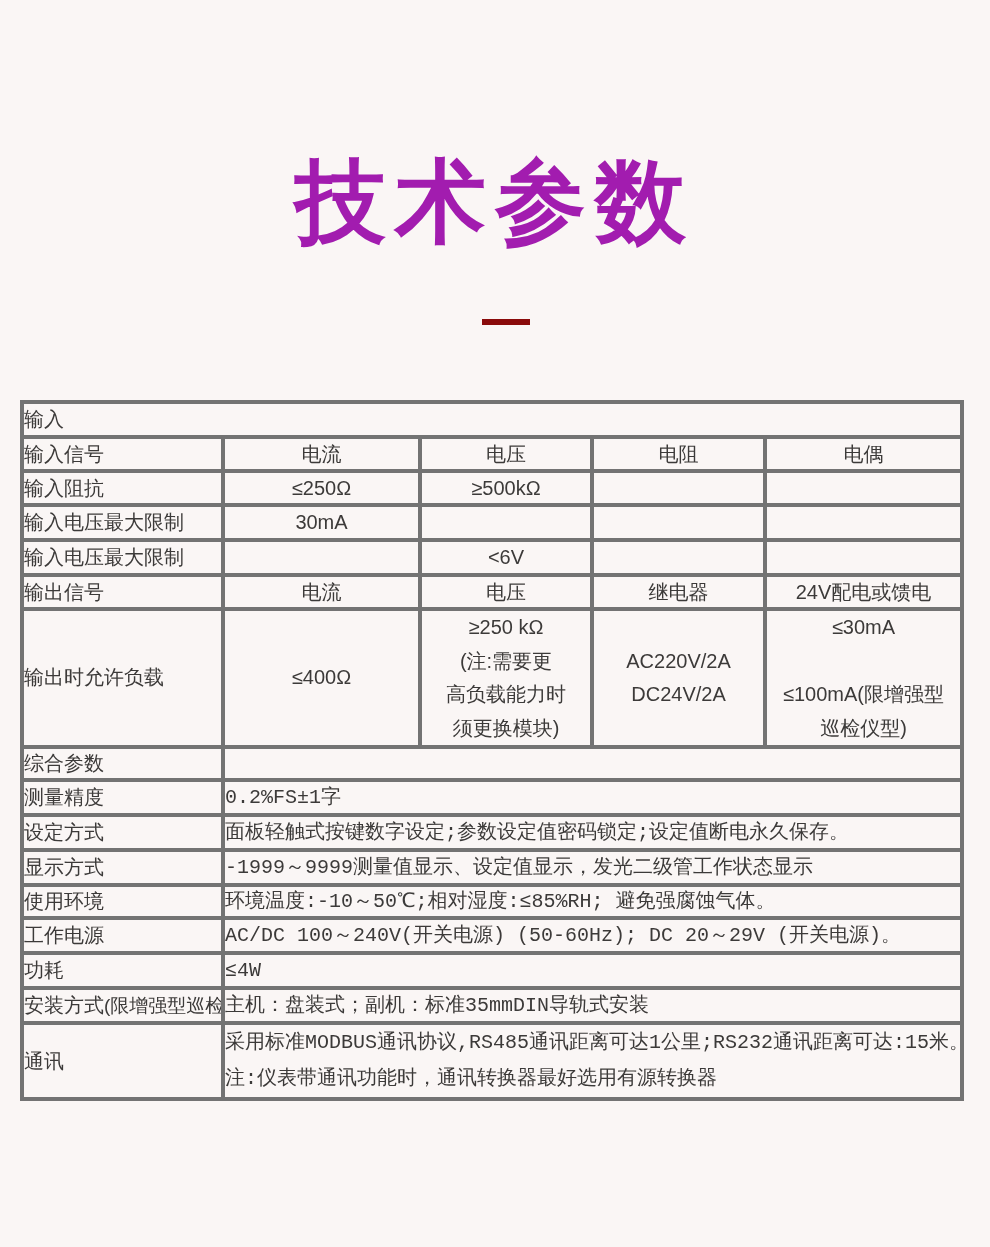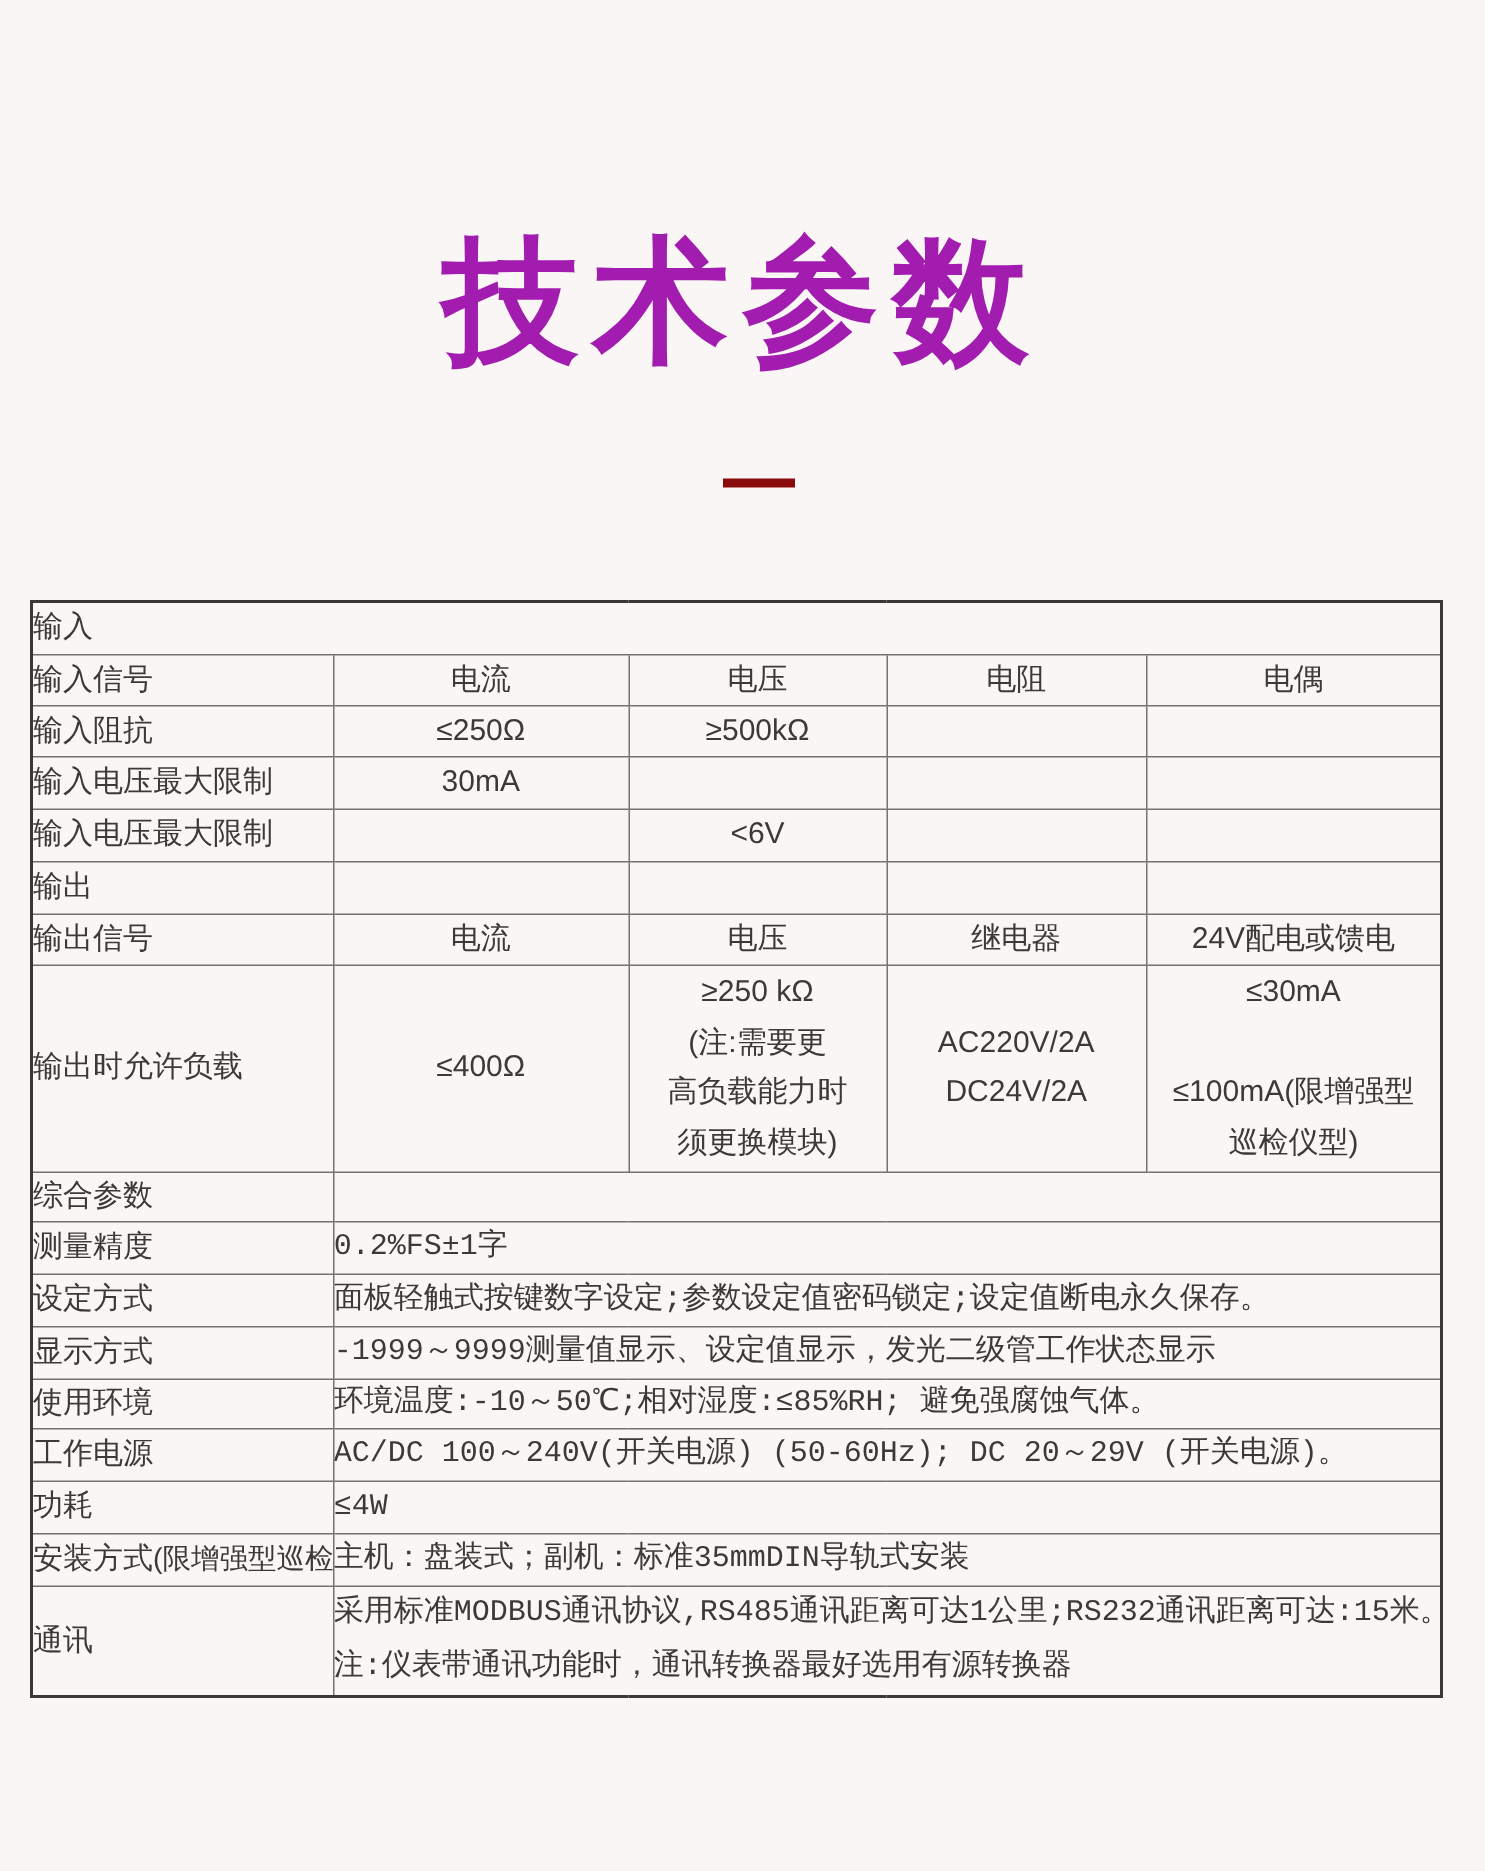--- a/index.html
+++ b/index.html
@@ -36,21 +36,21 @@
   table.spec {
     position: absolute;
     top: 400px;
     left: 20px;
     width: 940px;
     border-collapse: collapse;
     table-layout: fixed;
     border: 2px solid #3b3734;
   }
   table.spec td {
-    border: 1px solid #737373;
+    border: 4px solid #737373;
     font-size: 20px;
     padding: 0;
     vertical-align: middle;
     line-height: 1.15;
     overflow: hidden;
     white-space: nowrap;
   }
   td.lab { text-align: left; padding-left: 10px; }
   td.val { text-align: center; }
   td.valL { text-align: left; padding-left: 11px; font-size: 19px; font-family: Liberation Mono, monospace; }
@@ -106,27 +106,20 @@
       </tr>
 
       <tr style="height:35px">
         <td class="lab">输入电压最大限制</td>
         <td class="val"></td>
         <td class="val">&lt;6V</td>
         <td class="val"></td>
         <td class="val"></td>
       </tr>
 
-      <tr style="height:35px">
-        <td class="lab">输出</td>
-        <td class="val"></td>
-        <td class="val"></td>
-        <td class="val"></td>
-        <td class="val"></td>
-      </tr>
 
       <tr style="height:34px">
         <td class="lab">输出信号</td>
         <td class="val">电流</td>
         <td class="val">电压</td>
         <td class="val">继电器</td>
         <td class="val">24V配电或馈电</td>
       </tr>
 
       <tr style="height:138px">

